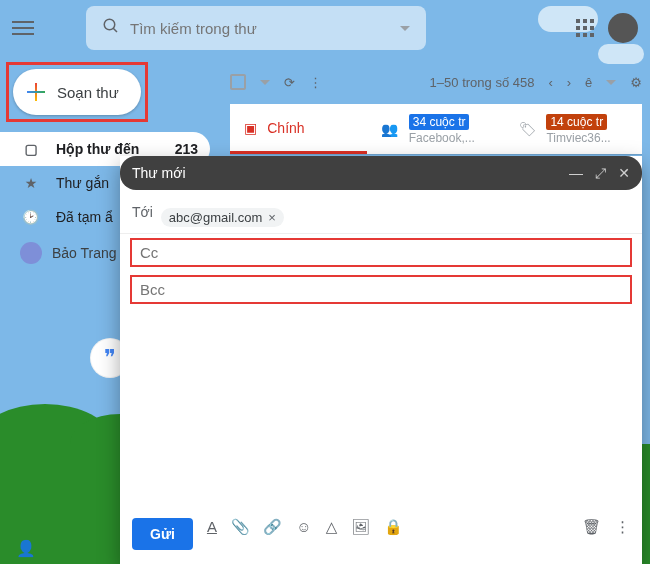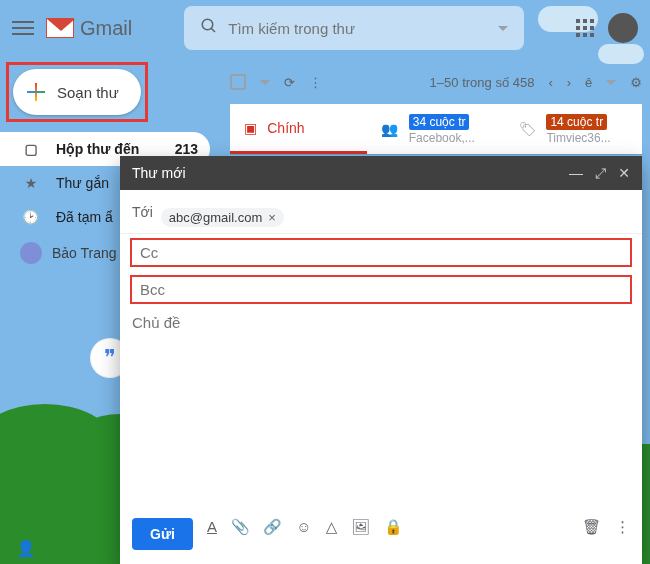--- a/index.html
+++ b/index.html
@@ -87,21 +87,21 @@
   .tab .badge { color:#fff; font-size:12px; padding:1px 4px; border-radius:2px; }
   .b-blue { background:#1a73e8; }
   .b-green { background:#c2410c; }
   .sub { font-size:12px; color:#9aa0a6; }
 
   
   .compose-window {
     position: absolute; top: 156px; left: 120px; width: 522px; bottom: 0;
     background: #fff; box-shadow: 0 8px 20px rgba(0,0,0,0.35); display:flex; flex-direction:column;
   }
-  .cw-title { height: 34px; background:#404040; color:#fff; font-size:14px; display:flex; align-items:center; padding:0 12px; }
+  .cw-title { height: 34px; background:#404040; color:#fff; font-size:14px; display:flex; align-items:center; padding:0 12px;border-radius:16px; }
   .cw-title .actions { margin-left:auto; display:flex; gap:12px; color:#cfcfcf; }
   .cw-row { display:flex; align-items:center; padding: 6px 12px; font-size:14px; color:#5f6368; border-bottom:1px solid #eee; }
   .cw-row.to { gap: 8px; }
   .chip { background:#f1f3f4; border-radius: 12px; padding: 2px 8px; font-size: 13px; color:#3c4043; display:inline-flex; align-items:center; gap:6px;margin-top:12px; }
   .chip .x { color:#5f6368; cursor:pointer; }
   .cw-row.red-outline { margin: 4px 10px; border: 2px solid #e53935; padding: 4px 8px; font-size:15px; color:#888; }
   .cw-row.subject { border-bottom:none; color:#9aa0a6; }
   .cw-row input { border:none; outline:none; font-size:15px; width:100%; color:#3c4043; }
   .cw-body { flex:1; }
   .cw-footer { height: 46px; display:flex; align-items:flex-start; gap:14px; padding: 0 12px; color:#5f6368; border-top: 0; }
@@ -121,24 +121,20 @@
 <div class="ground"></div>
 <div class="hill h1"></div>
 <div class="hill h2"></div>
 
 <div class="header">
   <div class="menu-icon">
       <span></span>
       <span></span>
       <span></span>
     </div>
-  <div class="gmail-logo">
-    <span class="gmail-m"></span>
-    <span>Gmail</span>
-  </div>
   <div class="search-box">
     <span style="margin-right:10px;">
       <svg width="18" height="18" viewBox="0 0 24 24" fill="none" stroke="#5f6368" stroke-width="2">
           <circle cx="10" cy="10" r="7"></circle>
           <line x1="20" y1="20" x2="15" y2="15"></line>
         </svg>
     </span>
     <input placeholder="Tìm kiếm trong thư" style="">
     <span class="tri" style="margin-left:8px;"></span>
   </div>
@@ -237,23 +233,20 @@
     <span class="chip">
       <span>abc@gmail.com</span>
       <span class="x">×</span>
     </span>
   </div>
   <div class="cw-row red-outline">
     <input placeholder="Cc" style="">
   </div>
   <div class="cw-row red-outline">
     <input placeholder="Bcc" style="">
-  </div>
-  <div class="cw-row subject">
-    <input placeholder="Chủ đề" style="">
   </div>
   <div class="cw-body"></div>
   <div class="cw-footer">
     <span class="send-btn">Gửi</span>
     <span class="foot-ico"><u>A</u></span>
     <span class="foot-ico">📎</span>
     <span class="foot-ico">🔗</span>
     <span class="foot-ico">☺</span>
     <span class="foot-ico">△</span>
     <span class="foot-ico">🖼</span>

